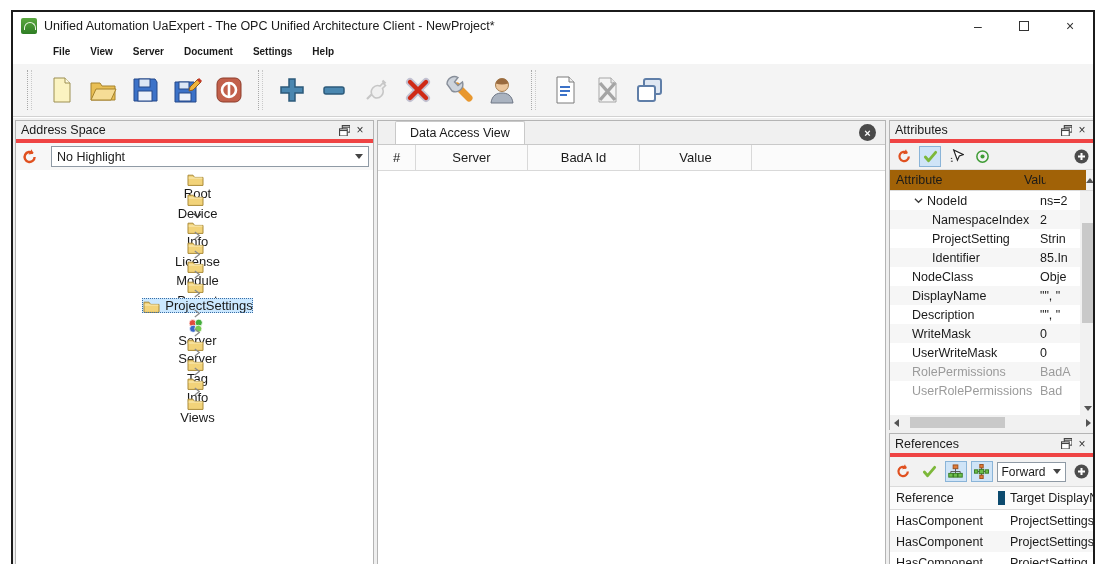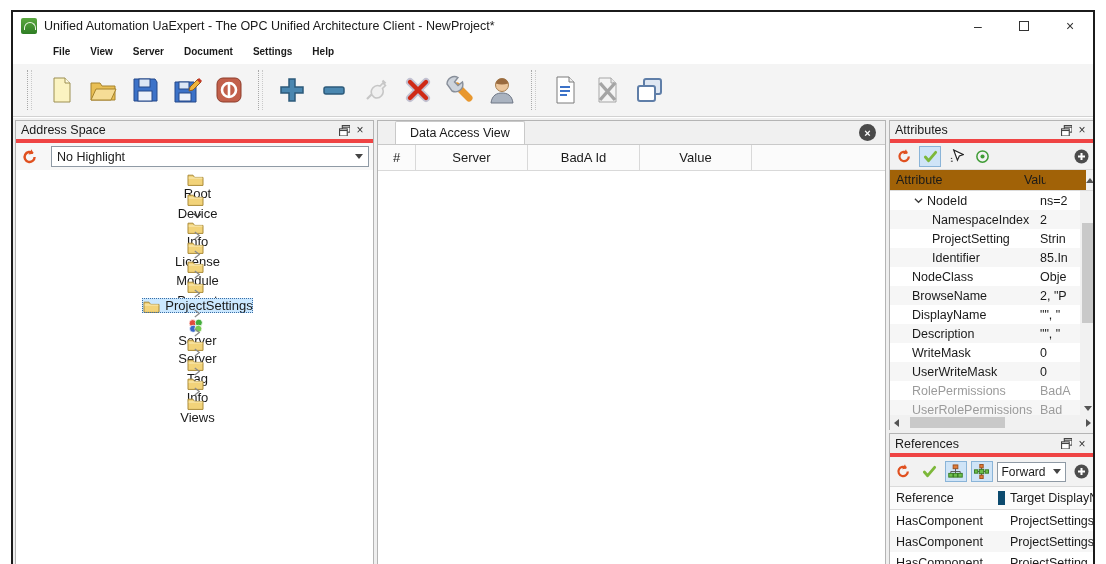--- a/index.html
+++ b/index.html
@@ -543,24 +543,20 @@
             </div>
             <div class="arow">
               <span class="an lvl1">Identifier</span>
               <span class="av">85.In</span>
             </div>
             <div class="arow">
               <span class="an lvl0">NodeClass</span>
               <span class="av">Obje</span>
             </div>
             <div class="arow">
-              <span class="an lvl0">BrowseName</span>
-              <span class="av">2, "P</span>
-            </div>
-            <div class="arow">
               <span class="an lvl0">DisplayName</span>
               <span class="av">"", "</span>
             </div>
             <div class="arow">
               <span class="an lvl0">Description</span>
               <span class="av">"", "</span>
             </div>
             <div class="arow">
               <span class="an lvl0">WriteMask</span>
               <span class="av">0</span>

